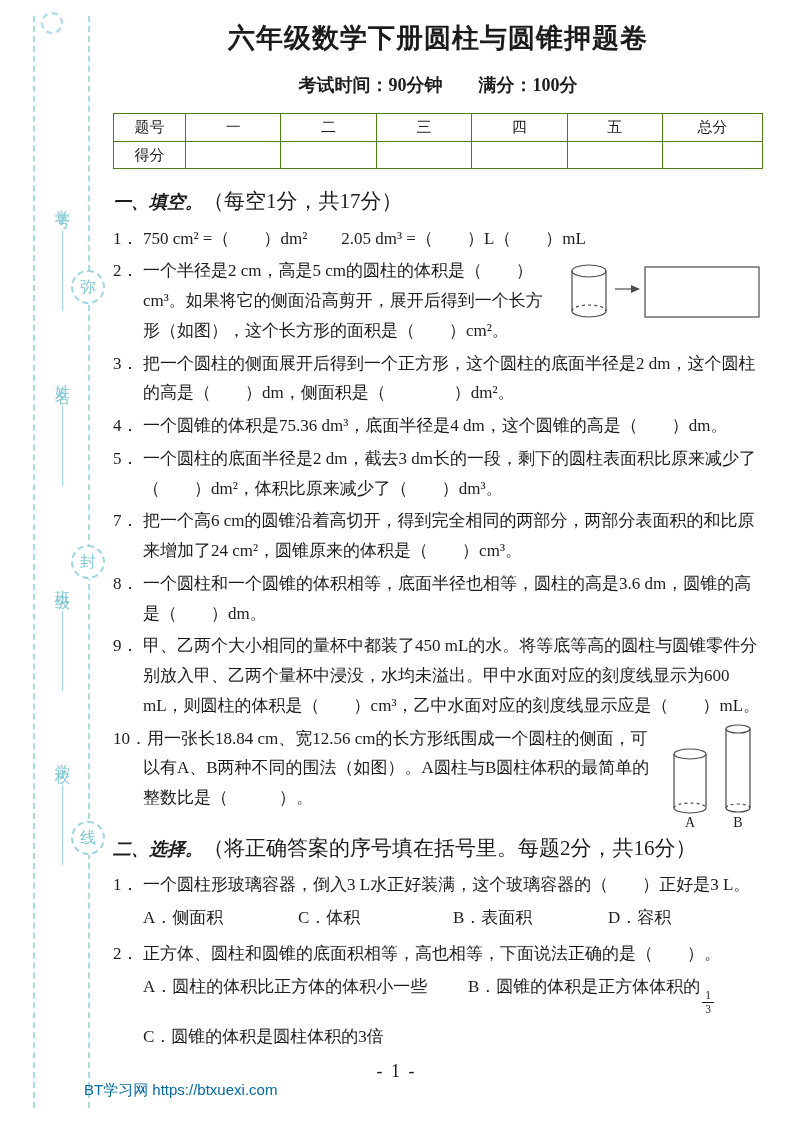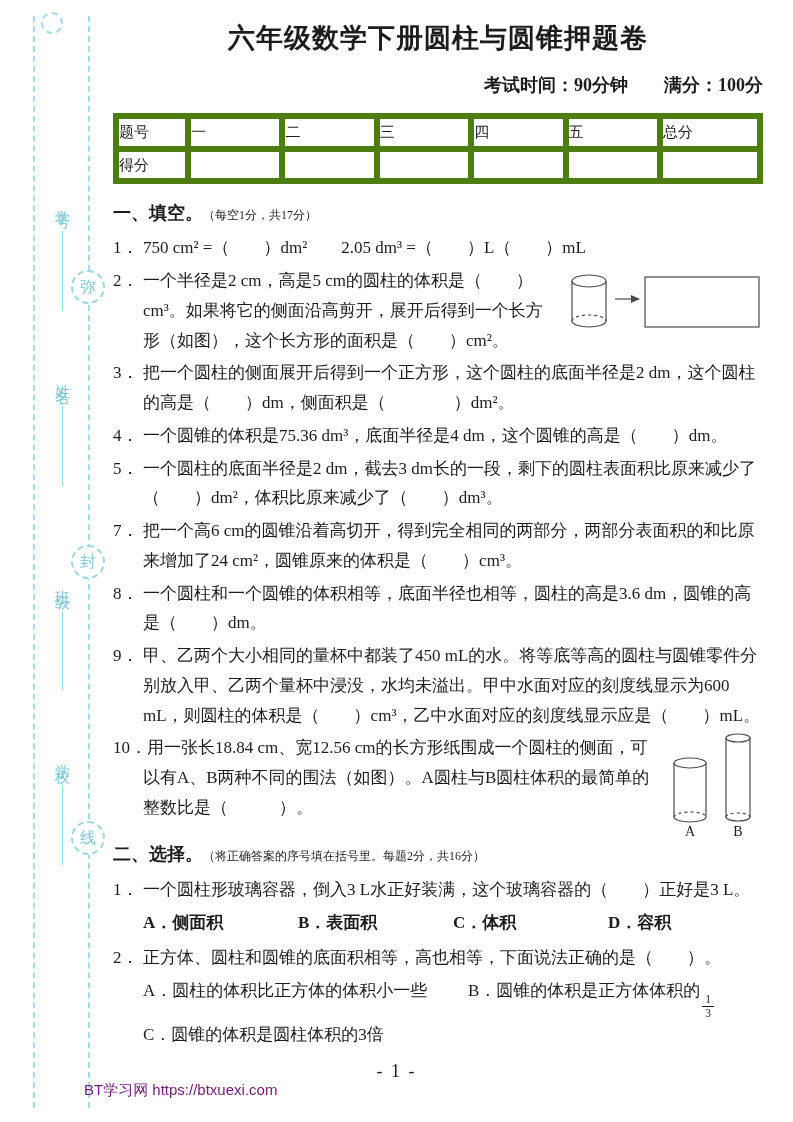--- a/index.html
+++ b/index.html
@@ -24,53 +24,53 @@
   .sf-label { writing-mode:vertical-rl; font-size:15px; letter-spacing:5px; color:#7fc6d4;
     font-family:"Liberation Sans",sans-serif; }
   .sf-blank { width:1px; height:80px; background:#9ed5e0; margin-top:3px; }
   .seal-circle { position:absolute; left:71px; width:34px; height:34px; border:2px dashed #9ed5e0;
     border-radius:50%; background:#fff; color:#7fc6d4; font-size:16px;
     display:flex; align-items:center; justify-content:center; font-family:"Liberation Sans",sans-serif; }
 
   
   .content { position:absolute; left:113px; top:22px; width:650px; font-size:17px; line-height:1.75; }
   h1.title { font-size:27px; font-weight:bold; text-align:center; letter-spacing:1px; line-height:1.25; }
-  .subtitle { font-size:18px; font-weight:bold; text-align:right; margin-top:14px; }
+  .subtitle { font-size:18px; font-weight:bold; text-align:center; margin-top:14px; }
 
   table.score { width:100%; border-collapse:collapse; table-layout:fixed; font-size:15px; margin-top:12px; }
-  table.score td { border:6px solid #4d7c0f; height:23px; vertical-align:middle;margin-top:28px; }
+  table.score td { border:1px solid #4d7c0f; height:23px; text-align:center; vertical-align:middle;margin-top:28px; }
   table.score col.c0 { width:72px; }
   table.score col.c6 { width:100px; }
 
   .sec-heading { margin:14px 0 4px; font-size:18px; }
-  .sec-heading .sec-title { font-weight:bold; }
-  .sec-heading .sec-note { font-size:12px; }
+  .sec-heading .sec-title { font-weight:bold;font-style:italic; }
+  .sec-heading .sec-note { font-size:21px; }
   .sec-heading.s2 { clear:right; }
 
   .q { padding-left:30px; text-indent:-30px; margin-bottom:3px; }
   .qnum { display:inline-block; min-width:30px; text-indent:0; white-space:nowrap; }
 
   .diagram { float:right; }
   .dq2 { width:198px; height:64px; margin:4px 0 2px 10px; }
   .dq10 { width:95px; height:110px; margin:-4px 0 0 10px; }
   .diagram path, .diagram line, .diagram ellipse, .diagram rect { stroke:#4a4a4a; stroke-width:1.2; fill:none; }
   .diagram .arrowhead { fill:#4a4a4a; stroke:none; }
   .diagram text { fill:#1c1c1c; font-size:14px; font-family:"Liberation Serif",serif; }
 
-  .opts-row { display:flex; padding-left:30px; margin:0 0 6px;font-weight:bold; }
+  .opts-row { display:flex; padding-left:30px; margin:0 0 6px; }
   .opts-row .opt { width:25%; }
-  .opts-grid { display:grid; grid-template-columns:325px 1fr; padding-left:30px; margin-bottom:6px; }
+  .opts-grid { display:grid; grid-template-columns:325px 1fr; row-gap:6px; padding-left:30px; margin-bottom:6px; }
 
   .frac { display:inline-flex; flex-direction:column; align-items:center; vertical-align:-7px;
     font-size:11.5px; line-height:1.15; margin-left:2px; }
   .frac .fden { border-top:1px solid #1c1c1c; padding:0 3px; }
 
   
   .page-num { position:absolute; left:0; right:0; bottom:40px; text-align:center; font-size:18px; letter-spacing:2px; }
-  .watermark { position:absolute; left:84px; bottom:22px; color:#701a75; font-size:15px;
+  .watermark { position:absolute; left:84px; bottom:22px; color:#0369a1; font-size:15px;
     font-family:"Liberation Sans",sans-serif; }
 </style>
 </head>
 <body>
 
 <div class="page">
 
   <aside class="seal">
     <div class="dash-line outer"></div>
     <div class="dash-line inner"></div>
@@ -201,22 +201,22 @@
 
     <div class="sec-heading s2">
       <span class="sec-title">二、选择。</span><span class="sec-note">（将正确答案的序号填在括号里。每题2分，共16分）</span>
     </div>
 
     <div class="q">
       <span class="qnum">1．</span><span>一个圆柱形玻璃容器，倒入3 L水正好装满，这个玻璃容器的（　　）正好是3 L。</span>
     </div>
     <div class="opts-row">
       <span class="opt">A．侧面积</span>
+      <span class="opt">C．体积</span>
       <span class="opt">B．表面积</span>
-      <span class="opt">C．体积</span>
       <span class="opt">D．容积</span>
     </div>
 
     <div class="q">
       <span class="qnum">2．</span><span>正方体、圆柱和圆锥的底面积相等，高也相等，下面说法正确的是（　　）。</span>
     </div>
     <div class="opts-grid">
       <span class="opt">A．圆柱的体积比正方体的体积小一些</span>
       <span class="opt"><span>B．圆锥的体积是正方体体积的</span><span class="frac">
             <span class="fnum">1</span>

